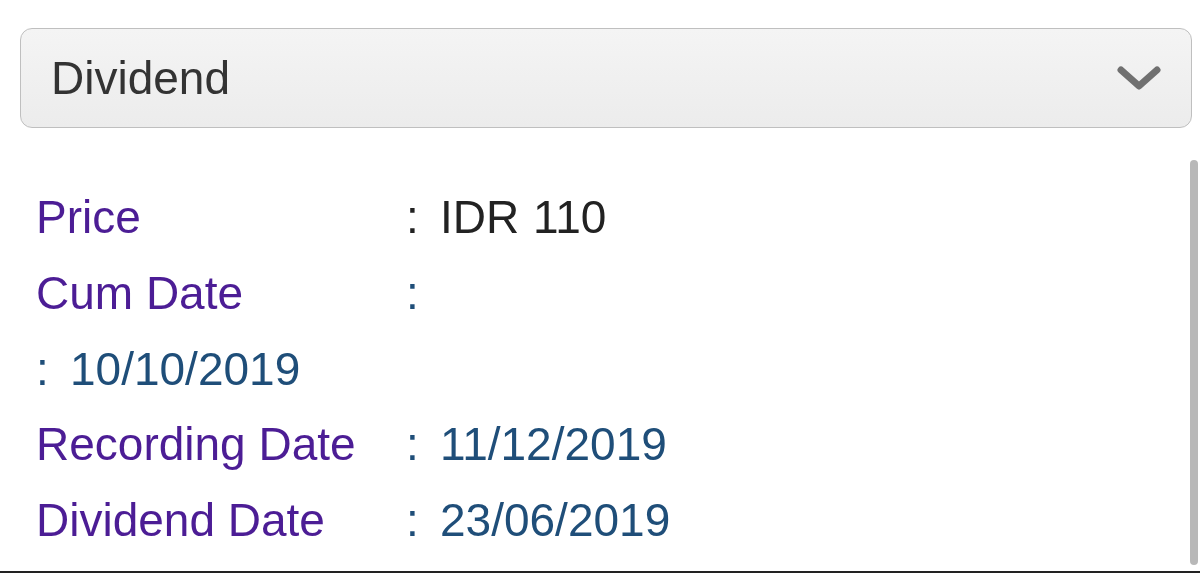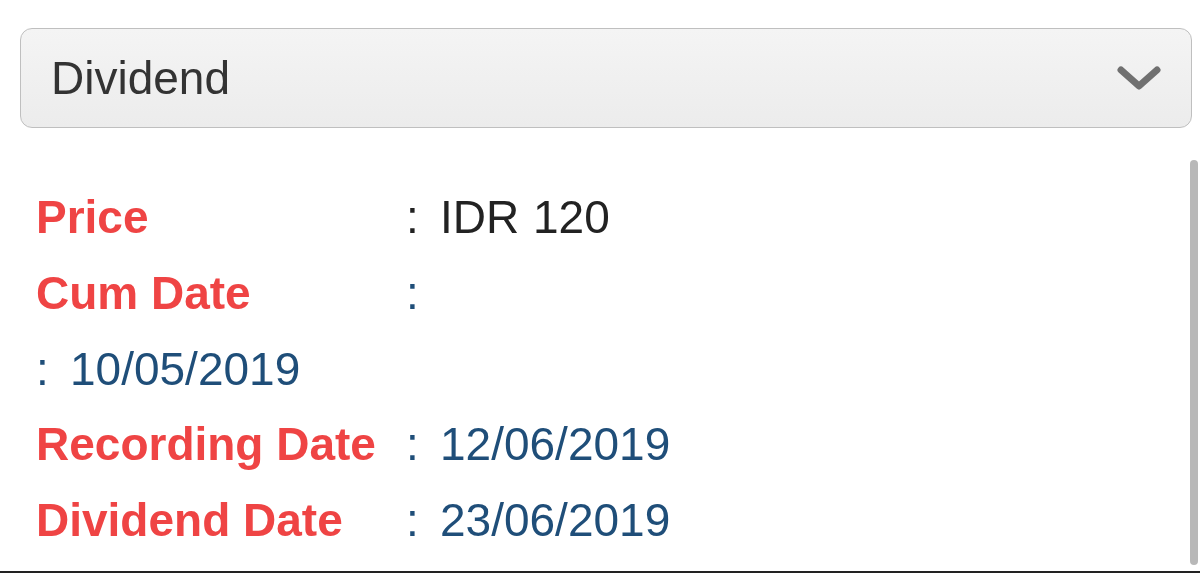--- a/index.html
+++ b/index.html
@@ -48,22 +48,22 @@
     }
     .detail-row {
       display: flex;
       align-items: baseline;
       margin-bottom: 16px;
       font-size: 46px;
       line-height: 1.3;
     }
     .detail-label {
       width: 370px;
-      color: #ef4444;
-      font-weight: 700;
+      color: #4c1d95;
+      font-weight: 400;
     }
     .detail-colon {
       width: 34px;
       font-weight: 400;
     }
     .detail-value {
       font-weight: 400;
     }
     .detail-colon.dark, .detail-value.dark {
       color: #222222;
@@ -106,38 +106,38 @@
     </span>
   </div>
 
   <div class="details">
 
     <div class="detail-row">
       <span class="detail-label">Price</span>
       <span class="detail-colon dark">:</span>
       <span class="detail-value dark">
         <span class="price-currency">IDR</span>
-        <span>120</span>
+        <span>110</span>
       </span>
     </div>
 
     <div class="detail-row">
       <span class="detail-label">Cum Date</span>
       <span class="detail-colon blue">:</span>
     </div>
 
     <div class="detail-row">
       <span class="detail-colon blue">:</span>
-      <span class="detail-value blue">10/05/2019</span>
+      <span class="detail-value blue">10/10/2019</span>
     </div>
 
     <div class="detail-row">
       <span class="detail-label">Recording Date</span>
       <span class="detail-colon blue">:</span>
-      <span class="detail-value blue">12/06/2019</span>
+      <span class="detail-value blue">11/12/2019</span>
     </div>
 
     <div class="detail-row">
       <span class="detail-label">Dividend Date</span>
       <span class="detail-colon blue">:</span>
       <span class="detail-value blue">23/06/2019</span>
     </div>
 
   </div>
 

